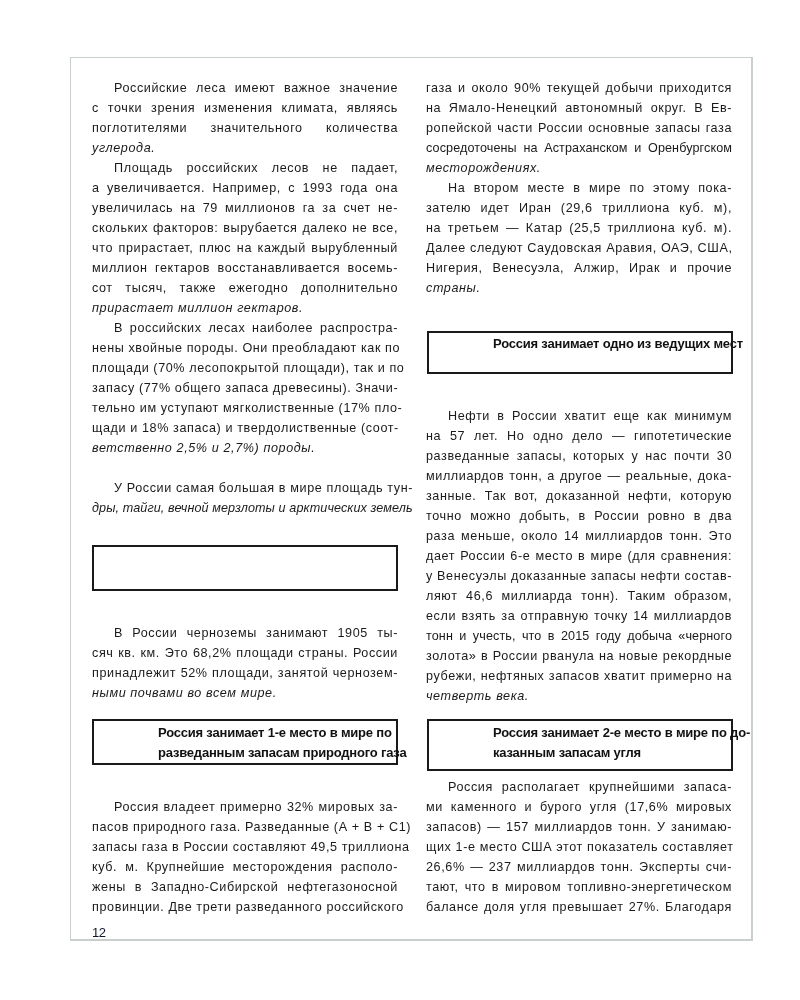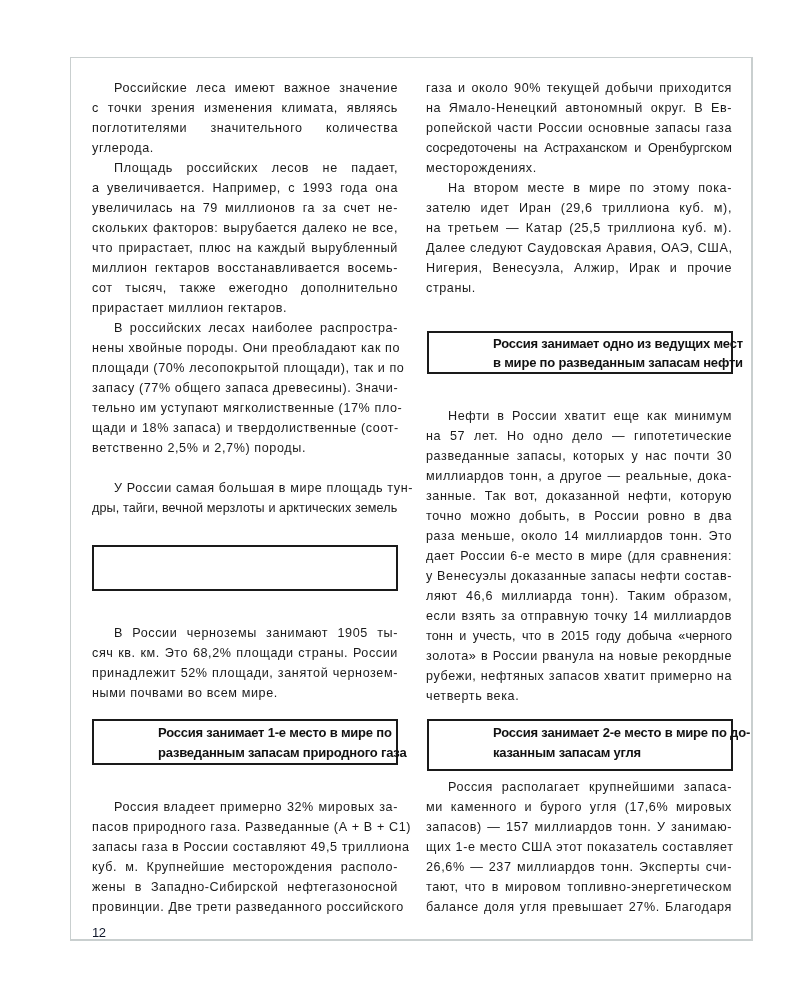--- a/index.html
+++ b/index.html
@@ -11,21 +11,21 @@
   }
   .col { position:absolute; top:0; width:306px; }
   .col.left { left:92px; }
   .col.right { left:426px; }
   .line {
     position:absolute; left:0; width:306px; height:20px;
     font-family:"Liberation Sans", sans-serif; font-size:12.6px; color:#1a1a1a;
     letter-spacing:0.6px; white-space:nowrap; line-height:20px;
     text-align:justify; text-align-last:justify;
   }
-  .line.last { text-align-last:left; }
+  .line.last { text-align-last:left;font-style:italic; }
   .line.indent { padding-left:22px; width:284px; }
   .box {
     position:absolute; border:2px solid #1a1a1a; box-sizing:border-box; background:#fff;
   }
   .box .bline {
     position:absolute; left:20px; right:20px; height:20px;
     font-family:"Liberation Sans", sans-serif; font-weight:bold; font-size:13px; color:#111;
     line-height:20px; white-space:nowrap; letter-spacing:-0.2px;
     text-align:justify; text-align-last:justify;margin-left:44px;
   }
@@ -119,21 +119,20 @@
     <div class="line" style="top:198px">зателю идет Иран (29,6 триллиона куб. м),</div>
     <div class="line" style="top:218px">на третьем — Катар (25,5 триллиона куб. м).</div>
     <div class="line" style="top:238px">Далее следуют Саудовская Аравия, ОАЭ, США,</div>
     <div class="line" style="top:258px">Нигерия, Венесуэла, Алжир, Ирак и прочие</div>
     <div class="line last" style="top:278px">страны.</div>
   </div>
 </div>
 
 <div class="box" style="left:427px; top:331px; width:306px; height:43px">
   <div class="bline" style="top:1px">Россия занимает одно из ведущих мест</div>
-  <div class="bline last" style="top:20px">в мире по разведанным запасам нефти</div>
 </div>
 
 <div class="col right">
   <div>
     <div class="line indent" style="top:406px">Нефти в России хватит еще как минимум</div>
     <div class="line" style="top:426px">на 57 лет. Но одно дело — гипотетические</div>
     <div class="line" style="top:446px">разведанные запасы, которых у нас почти 30</div>
     <div class="line" style="top:466px">миллиардов тонн, а другое — реальные, дока-</div>
     <div class="line" style="top:486px">занные. Так вот, доказанной нефти, которую</div>
     <div class="line" style="top:506px">точно можно добыть, в России ровно в два</div>

